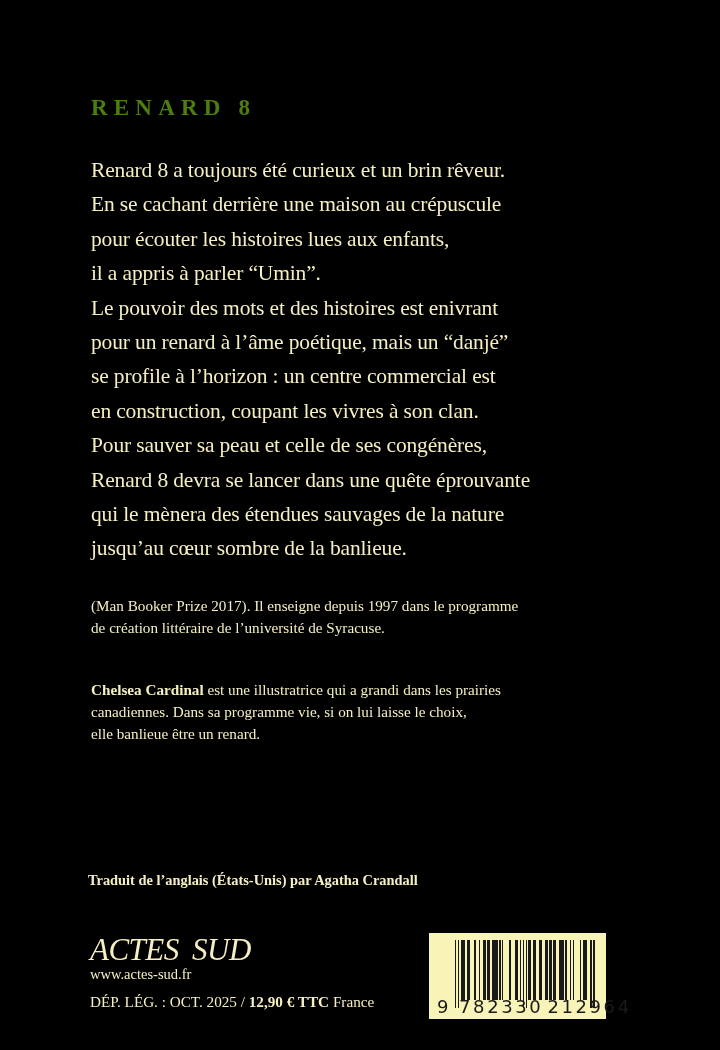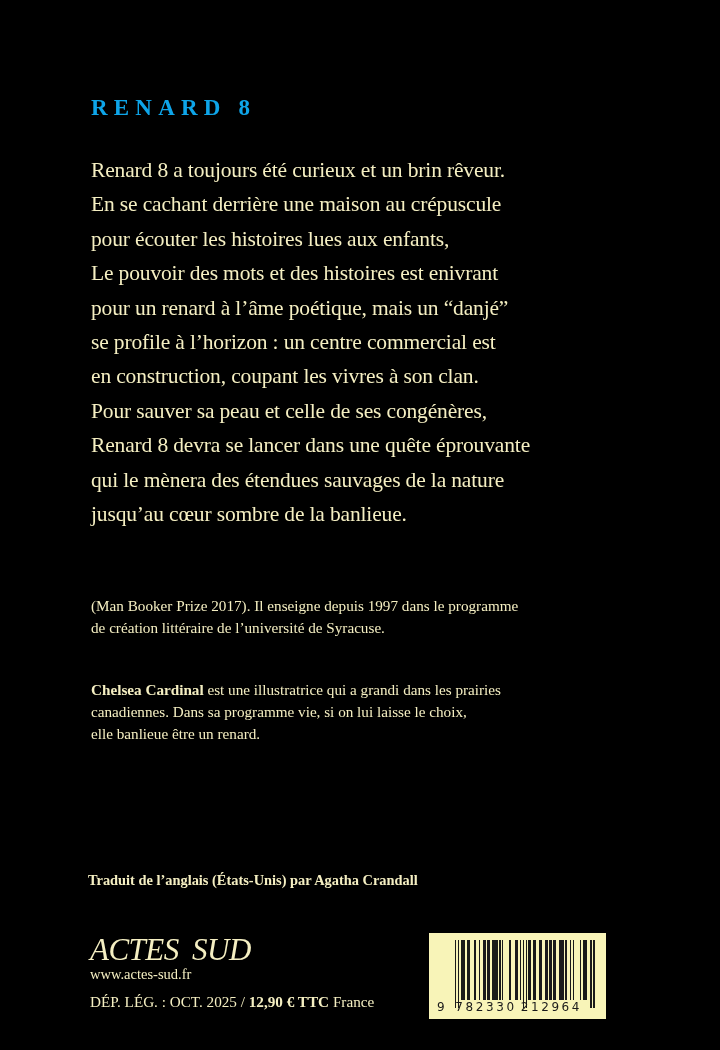--- a/index.html
+++ b/index.html
@@ -16,21 +16,21 @@
       color: #f5efc2;
     }
     .title {
       position: absolute;
       left: 91px;
       top: 94px;
       font-family: "Liberation Serif", serif;
       font-size: 23px;
       font-weight: bold;
       letter-spacing: 6.2px;
-      color: #0ea5e9;
+      color: #4d7c0f;
       line-height: 28px;
       white-space: nowrap;
     }
     .synopsis {
       position: absolute;
       left: 91px;
       top: 153px;
       width: 580px;
       margin: 0;
       padding: 0;
@@ -121,38 +121,39 @@
       height: 100%;
     }
     .barcode-bars span.guard {
       height: 68px;
     }
     .barcode-digits {
       position: absolute;
       left: 8px;
       top: 66px;
       font-family: "DejaVu Sans", sans-serif;
-      font-size: 12px;
+      font-size: 18px;
       letter-spacing: 2.6px;
       color: #1a1a1a;
       line-height: 16px;
       white-space: nowrap;
     }
     .barcode-digits .lead { margin-right: 8px; }
     .barcode-digits .mid { margin-right: 4px; }
   </style>
 </head>
 <body>
 
 <div class="title">RENARD 8</div>
 
 <ul class="synopsis">
   <li>Renard 8 a toujours été curieux et un brin rêveur.</li>
   <li>En se cachant derrière une maison au crépuscule</li>
   <li>pour écouter les histoires lues aux enfants,</li>
+  <li>il a appris à parler “Umin”.</li>
   <li>Le pouvoir des mots et des histoires est enivrant</li>
   <li>pour un renard à l’âme poétique, mais un “danjé”</li>
   <li>se profile à l’horizon : un centre commercial est</li>
   <li>en construction, coupant les vivres à son clan.</li>
   <li>Pour sauver sa peau et celle de ses congénères,</li>
   <li>Renard 8 devra se lancer dans une quête éprouvante</li>
   <li>qui le mènera des étendues sauvages de la nature</li>
   <li>jusqu’au cœur sombre de la banlieue.</li>
 </ul>
 

